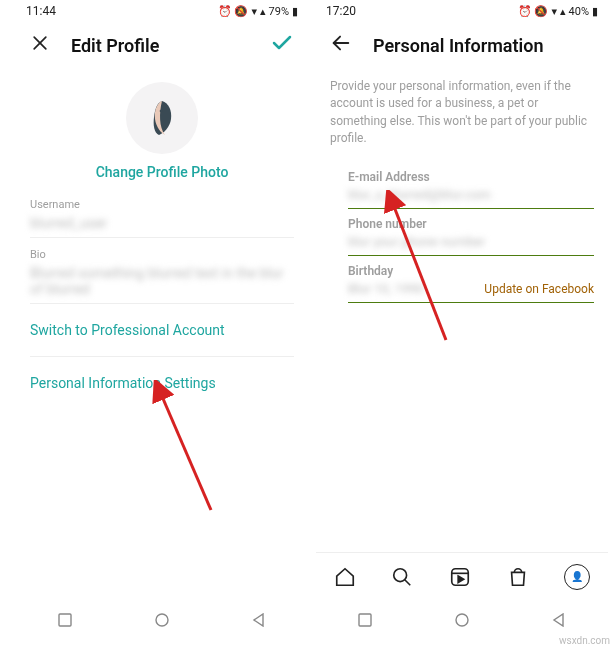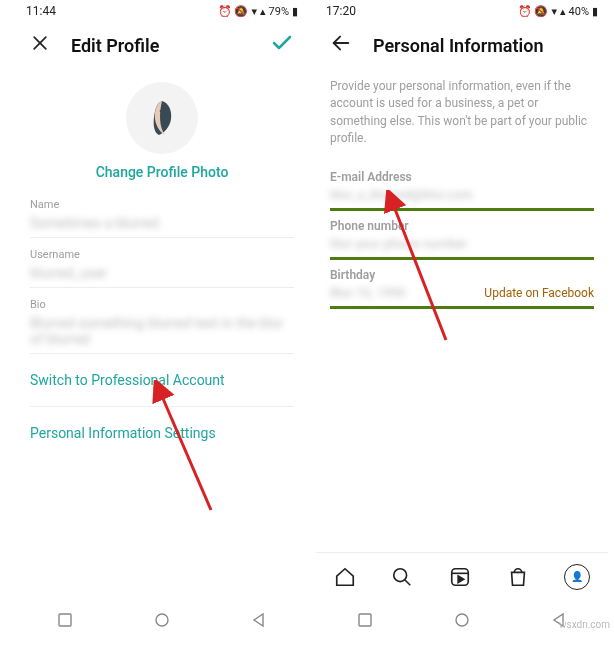--- a/index.html
+++ b/index.html
@@ -17,33 +17,33 @@
   .avatar-section { text-align: center; padding: 14px 0 8px; }
   .avatar { width: 72px; height: 72px; border-radius: 50%; background: #f4f3f4; margin: 0 auto 10px; display: flex; align-items: center; justify-content: center; overflow: hidden; }
   .avatar svg { width: 46px; height: 46px; display: block; }
   .cpp { color: #1fa6a0; font-size: 14px; font-weight: 500; }
   .field { padding: 10px 0 6px; border-bottom: 1px solid #eee; }
   .field .label { font-size: 11px; color: #9e9e9e; margin-bottom: 4px; }
   .field .value { font-size: 14px; color: #bdbdbd; filter: blur(3px); min-height: 16px; }
   .field .placeholder { font-size: 14px; color: #bdbdbd; }
   .linkrow { padding: 18px 0; border-bottom: 1px solid #eee; font-size: 14px; color: #1fa6a0; }
   .desc { font-size: 12px; color: #9e9e9e; line-height: 1.45; padding: 10px 0 14px; }
-  .pfield { padding: 8px 0 6px; border-bottom: 3px solid #4d7c0f; }
+  .pfield { padding: 8px 0 6px; border-bottom: 1px solid #4d7c0f; margin-left: 18px; }
   .pfield .plabel { font-size: 12px; color: #9e9e9e; font-weight: 600; margin-bottom: 3px; }
   .pfield .pvalue { font-size: 13px; color: #bbb; filter: blur(3px); min-height: 14px; }
   .pfield .row2 { display: flex; justify-content: space-between; align-items: flex-end; }
   .uof { color: #a16207; font-size: 12px; filter:none; }
   .bottomnav { height: 48px; display: flex; align-items: center; justify-content: space-around; border-top: 1px solid #eee; }
   .bottomnav .nitem { width: 22px; height: 22px; display:flex; align-items:center; justify-content:center; color:#222; }
   .bottomnav .nitem.last { width:26px; height:26px; border-radius:50%; border:1.5px solid #222; display:flex; align-items:center; justify-content:center; font-size:10px;}
   .sysnav { height: 40px; display: flex; align-items: center; justify-content: space-around; color:#888; }
   .sysnav .sbtn { width:16px; height:16px; display:flex;align-items:center;justify-content:center; }
   
   .arrow { position:absolute; pointer-events:none; }
-  .watermark { position:absolute; right:4px; bottom:20px; font-size:10px; color:#bbb; }
+  .watermark { position:absolute; right:4px; bottom:4px; font-size:10px; color:#bbb; }
 </style>
 </head>
 <body>
 
 <div class="wrap">
 
   <div class="phone">
     <div class="statusbar">
       <span>11:44</span>
       <span class="icons">
@@ -71,24 +71,20 @@
         <div class="avatar">
           <svg viewBox="0 0 46 46">
             <path d="M23 6 C30 8 33 16 32 24 C31 32 25 38 20 40 C15 38 14 30 15 22 C16 14 18 8 23 6 Z" fill="#3a4a54"></path>
             <path d="M23 6 C18 8 15 16 16 24 C17 32 22 38 26 40 C20 32 20 18 23 6 Z" fill="#e9c9b8"></path>
             <circle cx="22" cy="16" r="1.3" fill="#3a4a54"></circle>
           </svg>
         </div>
         <div class="cpp">Change Profile Photo</div>
       </div>
       <div class="field">
-        <div class="label">Name</div>
-        <div class="value">Sometimes a blurred</div>
-      </div>
-      <div class="field">
         <div class="label">Username</div>
         <div class="value">blurred_user</div>
       </div>
       <div class="field">
         <div class="label">Bio</div>
         <div class="value">Blurred something blurred text in the blur of blurred</div>
       </div>
       <div class="linkrow">Switch to Professional Account</div>
       <div class="linkrow" style="border-bottom:none">Personal Information Settings</div>
     </div>

